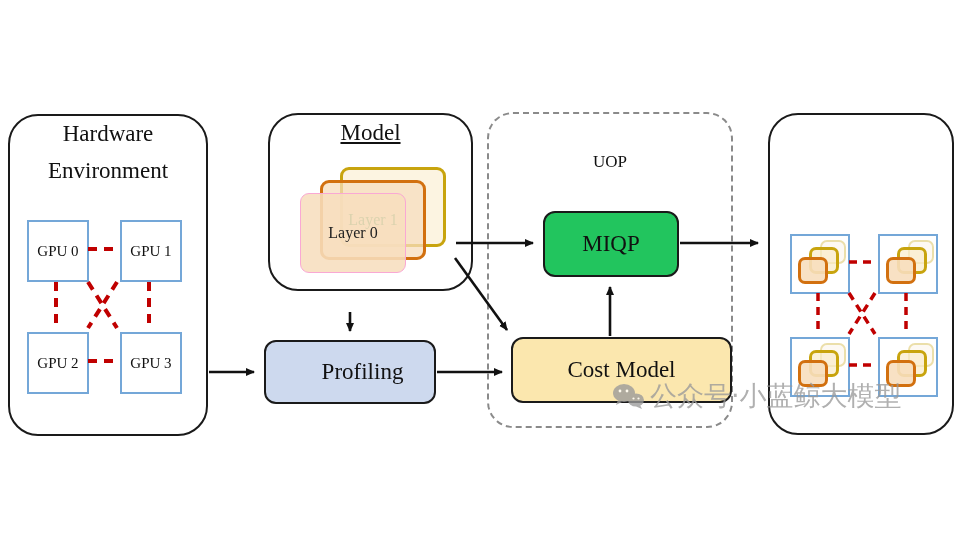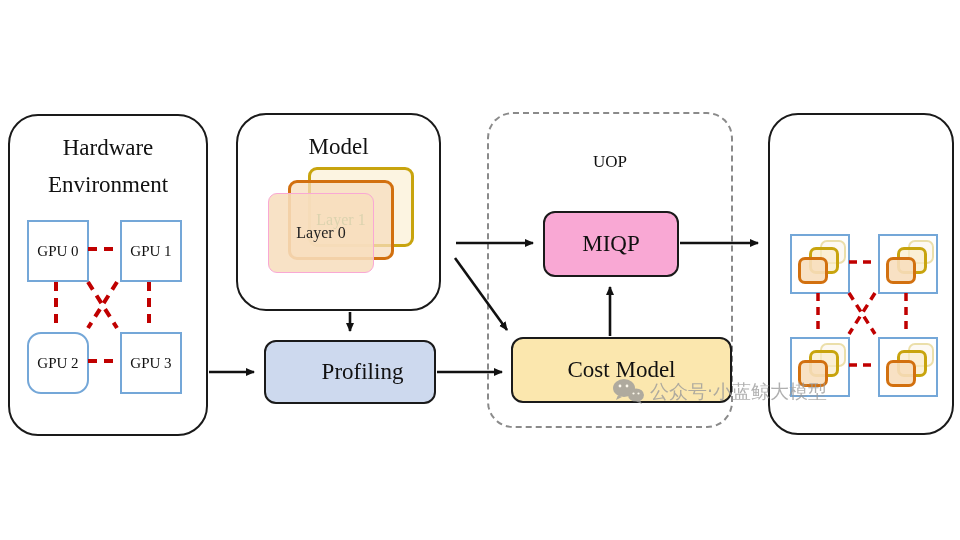--- a/index.html
+++ b/index.html
@@ -6,21 +6,21 @@
   .canvas {
     position:relative; width:960px; height:540px; background:#ffffff;
     overflow:hidden; font-family:"Liberation Serif", serif; color:#111;
   }
   .outer-box {
     position:absolute; background:#ffffff; border:2.5px solid #1a1a1a;
     border-radius:30px; box-sizing:border-box;
   }
   .outer-title {
     width:100%; text-align:center; font-size:23px; line-height:1.6;
-    padding-top:14px; font-weight:400;
+    padding-top:0; font-weight:400;
   }
   
   .gpu {
     position:absolute; width:62px; height:62px; box-sizing:border-box;
     border:2px solid #74a7d8; background:#fff; display:flex;
     align-items:center; justify-content:center; font-size:15px;
   }
   
   .layer-rect {
     position:absolute; width:106px; height:80px; box-sizing:border-box;
@@ -49,69 +49,69 @@
     border:2px solid #74a7d8; background:#fff;
   }
   .m-rect { position:absolute; box-sizing:border-box; border-radius:7px; }
   .m-ghost { left:28px; top:4px;  width:26px; height:24px; border:2.5px solid #c8a40e; background:rgba(247,222,190,0.5); opacity:0.35; }
   .m-back  { left:17px; top:11px; width:30px; height:27px; border:3px solid #c8a40e; background:rgba(250,235,200,0.7); }
   .m-front { left:6px;  top:21px; width:30px; height:27px; border:3px solid #d2700f; background:rgba(247,222,190,0.9); }
   .overlay { position:absolute; left:0; top:0; pointer-events:none; }
   .watermark {
     position:absolute; left:612px; top:378px; display:flex; align-items:center;
     gap:6px; color:#9a9a9a; opacity:0.78;
-    font-family:"DejaVu Sans", sans-serif; font-size:19px; white-space:nowrap;
+    font-family:"DejaVu Sans", sans-serif; font-size:27px; white-space:nowrap;
   }
 </style>
 </head>
 <body>
 
 <div class="canvas">
 
   <div class="outer-box" style="left:8px; top:114px; width:200px; height:322px;">
     <div class="outer-title">
       <div>Hardware</div>
       <div>Environment</div>
     </div>
     <div class="gpu" style="left:17px; top:104px;">
       <span>GPU 0</span>
     </div>
     <div class="gpu" style="left:110px; top:104px;">
       <span>GPU 1</span>
     </div>
-    <div class="gpu" style="left:17px; top:216px;border-radius:14px;">
+    <div class="gpu" style="left:17px; top:216px;">
       <span>GPU 2</span>
     </div>
     <div class="gpu" style="left:110px; top:216px;">
       <span>GPU 3</span>
     </div>
   </div>
 
-  <div class="outer-box" style="left:236px; top:113px; width:205px; height:198px;">
+  <div class="outer-box" style="left:268px; top:113px; width:205px; height:178px;text-decoration:underline;">
     <div class="outer-title">Model</div>
     <div style="position:absolute; left:30px; top:52px; width:150px; height:134px;">
       <div class="layer-rect layer-back" style="left:40px; top:0;"></div>
       <div class="layer-rect layer-mid" style="left:20px; top:13px;">
         <span>Layer 1</span>
       </div>
       <div class="layer-rect layer-front" style="left:0; top:26px;">
         <span>Layer 0</span>
       </div>
     </div>
   </div>
 
   <div class="node-box" style="left:264px; top:340px; width:172px; height:64px; background:#cdd9ee;padding-left:25px;">
     <span>Profiling</span>
   </div>
 
   <div class="uop-box" style="left:487px; top:112px; width:246px; height:316px;">
     <div class="uop-title">UOP</div>
   </div>
 
-  <div class="node-box" style="left:543px; top:211px; width:136px; height:66px; background:#f9a8d4;">
+  <div class="node-box" style="left:543px; top:211px; width:136px; height:66px; background:#22c55e;">
     <span>MIQP</span>
   </div>
 
   <div class="node-box" style="left:511px; top:337px; width:221px; height:66px; background:#fbe7ae;">
     <span>Cost Model</span>
   </div>
 
   <div class="outer-box" style="left:768px; top:113px; width:186px; height:322px;">
     <div class="mini-gpu" style="left:20px;  top:119px;">
       <div class="m-rect m-ghost"></div>

